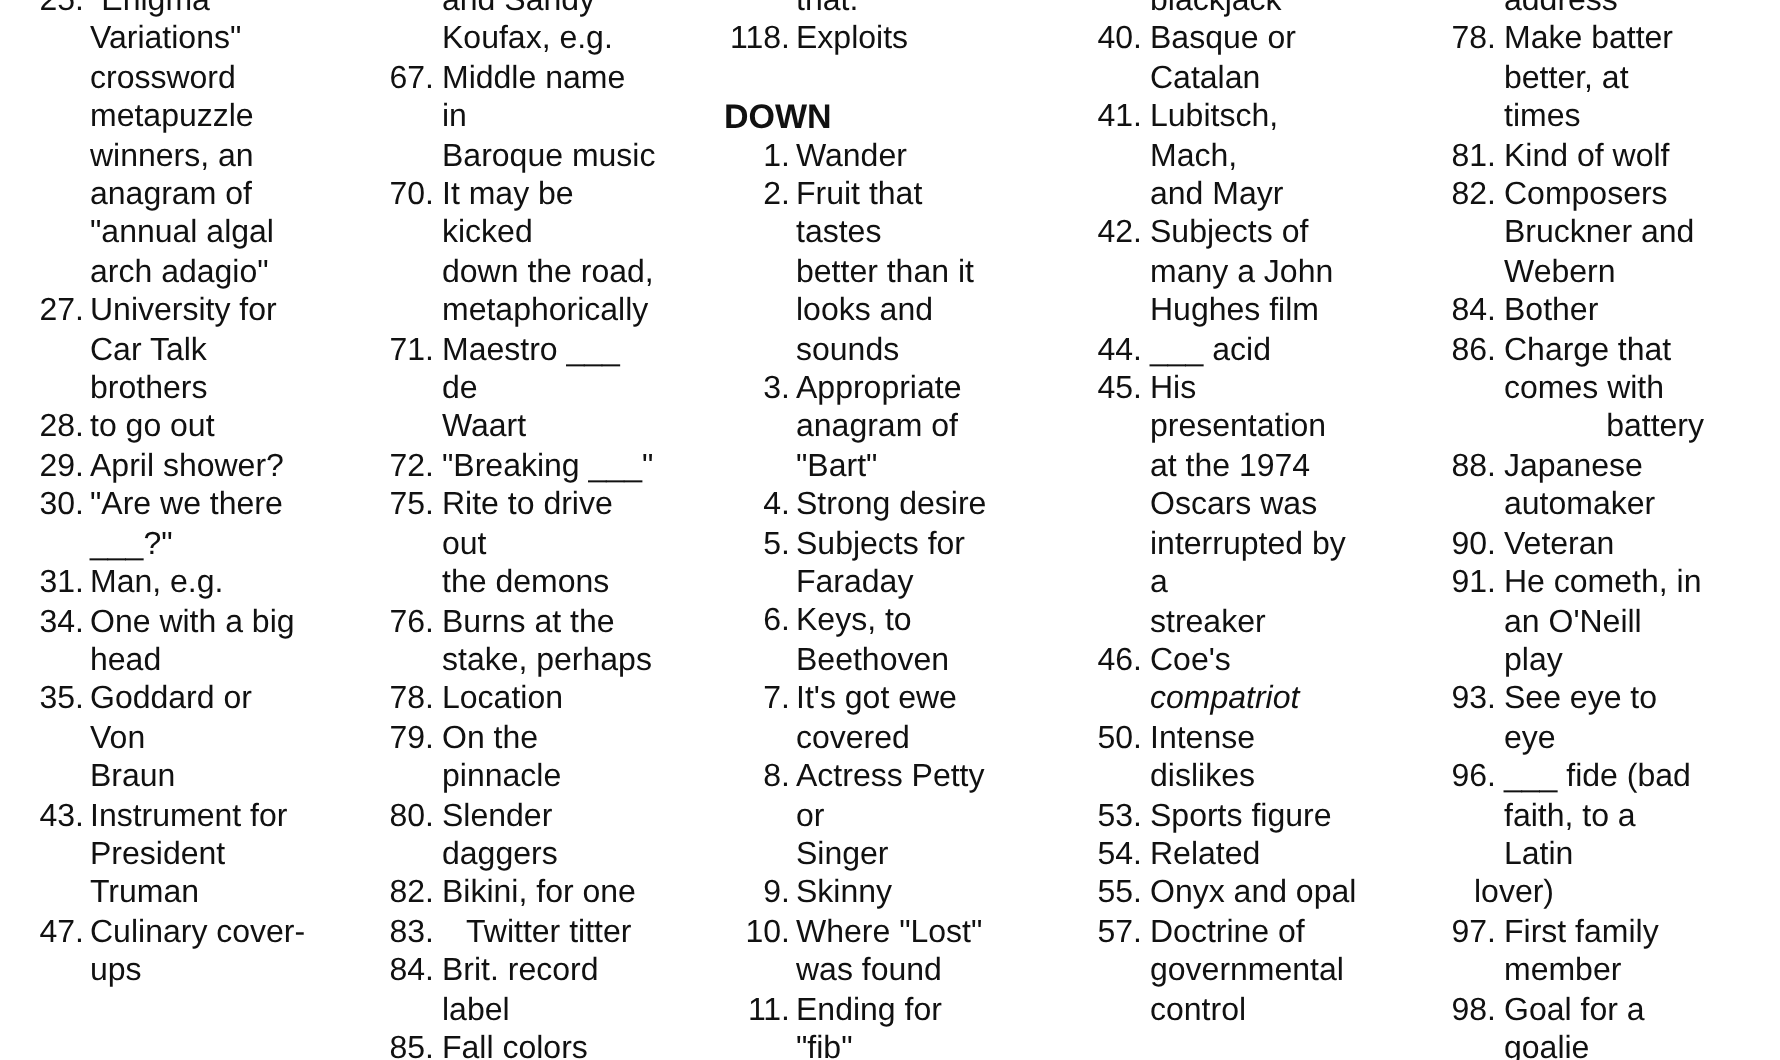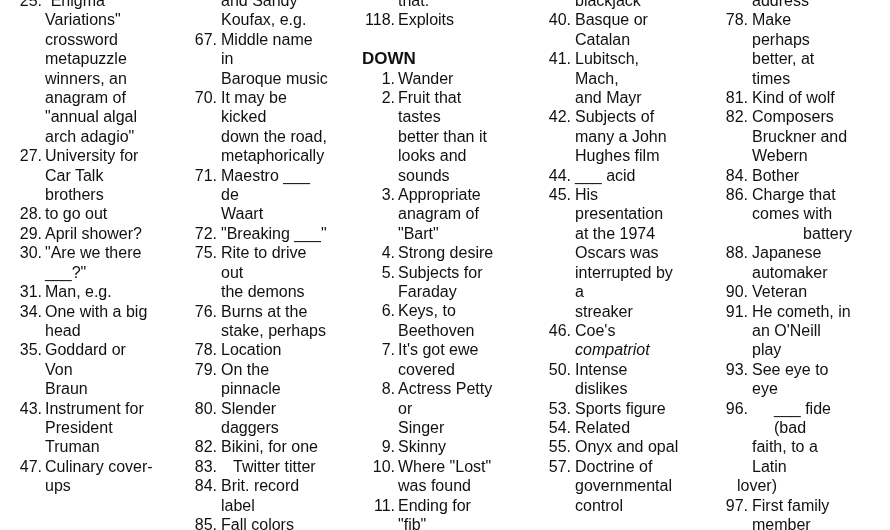--- a/index.html
+++ b/index.html
@@ -267,21 +267,21 @@
         <span class="txt" style="margin-left: 29px;">control</span>
       </div>
     </div>
     <div class="col" style="left: 714px; top: -9px; width: 138px;">
       <div class="clue">
         <span class="num" style="width: 34px;"></span>
         <span class="txt" style="margin-left: 38px;">address</span>
       </div>
       <div class="clue">
         <span class="num" style="width: 34px;">78.</span>
-        <span class="txt" style="margin-left: 38px;">Make perhaps</span>
+        <span class="txt" style="margin-left: 38px;">Make batter</span>
         <span class="txt" style="margin-left: 38px;">better, at times</span>
       </div>
       <div class="clue">
         <span class="num" style="width: 34px;">81.</span>
         <span class="txt" style="margin-left: 38px;">Kind of wolf</span>
       </div>
       <div class="clue">
         <span class="num" style="width: 34px;">82.</span>
         <span class="txt" style="margin-left: 38px;">Composers</span>
         <span class="txt" style="margin-left: 38px;">Bruckner and</span>
@@ -310,21 +310,21 @@
         <span class="num" style="width: 34px;">91.</span>
         <span class="txt" style="margin-left: 38px;">He cometh, in</span>
         <span class="txt" style="margin-left: 38px;">an O'Neill play</span>
       </div>
       <div class="clue">
         <span class="num" style="width: 34px;">93.</span>
         <span class="txt" style="margin-left: 38px;">See eye to eye</span>
       </div>
       <div class="clue">
         <span class="num" style="width: 34px;">96.</span>
-        <span class="txt" style="margin-left: 60px;">___ fide (bad</span>
+        <span class="txt" style="margin-left: 38px;">___ fide (bad</span>
         <span class="txt" style="margin-left: 38px;">faith, to a Latin</span>
         <span class="txt" style="margin-left: 23px;">lover)</span>
       </div>
       <div class="clue">
         <span class="num" style="width: 34px;">97.</span>
         <span class="txt" style="margin-left: 38px;">First family</span>
         <span class="txt" style="margin-left: 38px;">member</span>
       </div>
       <div class="clue">
         <span class="num" style="width: 34px;">98.</span>

